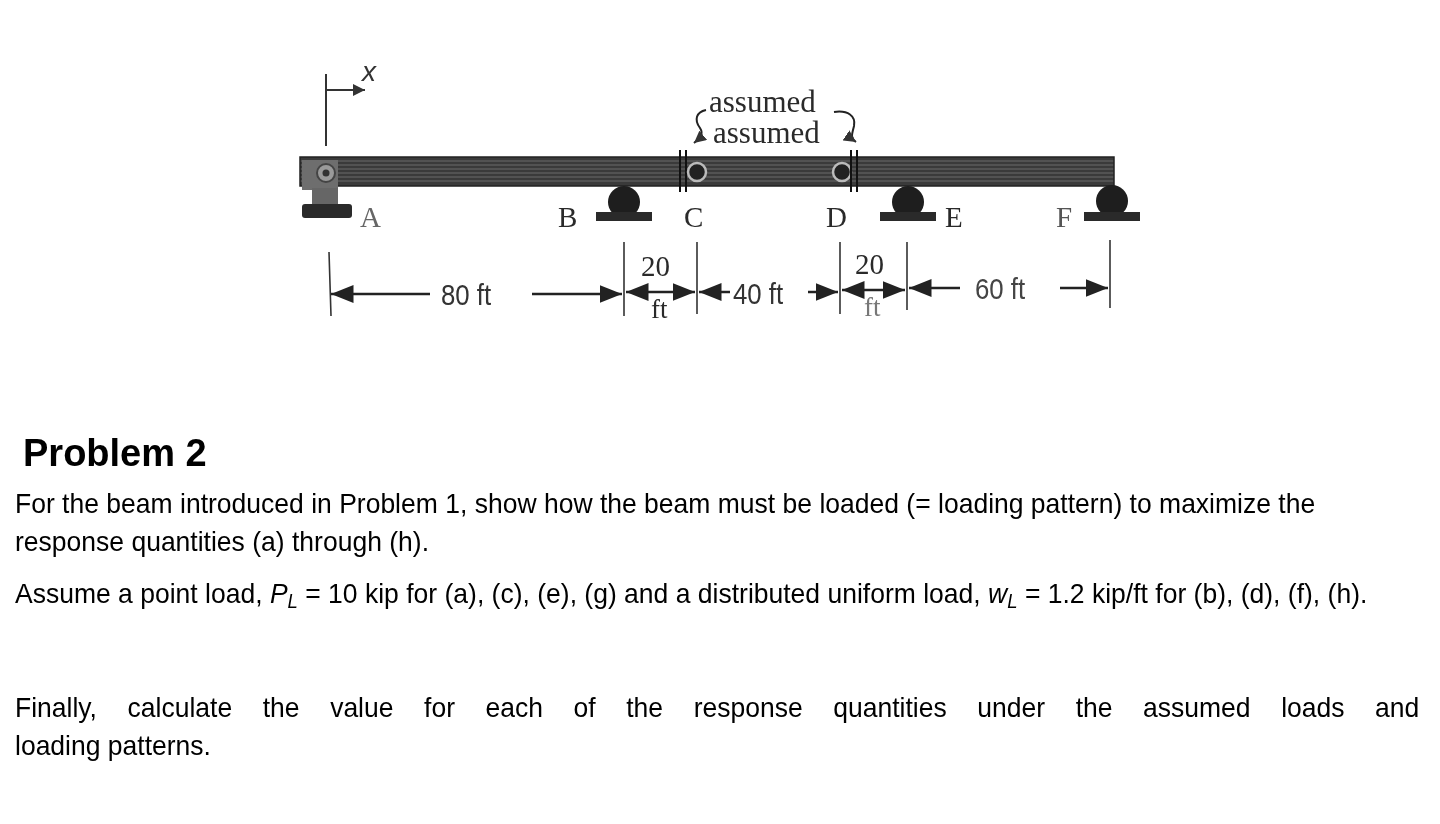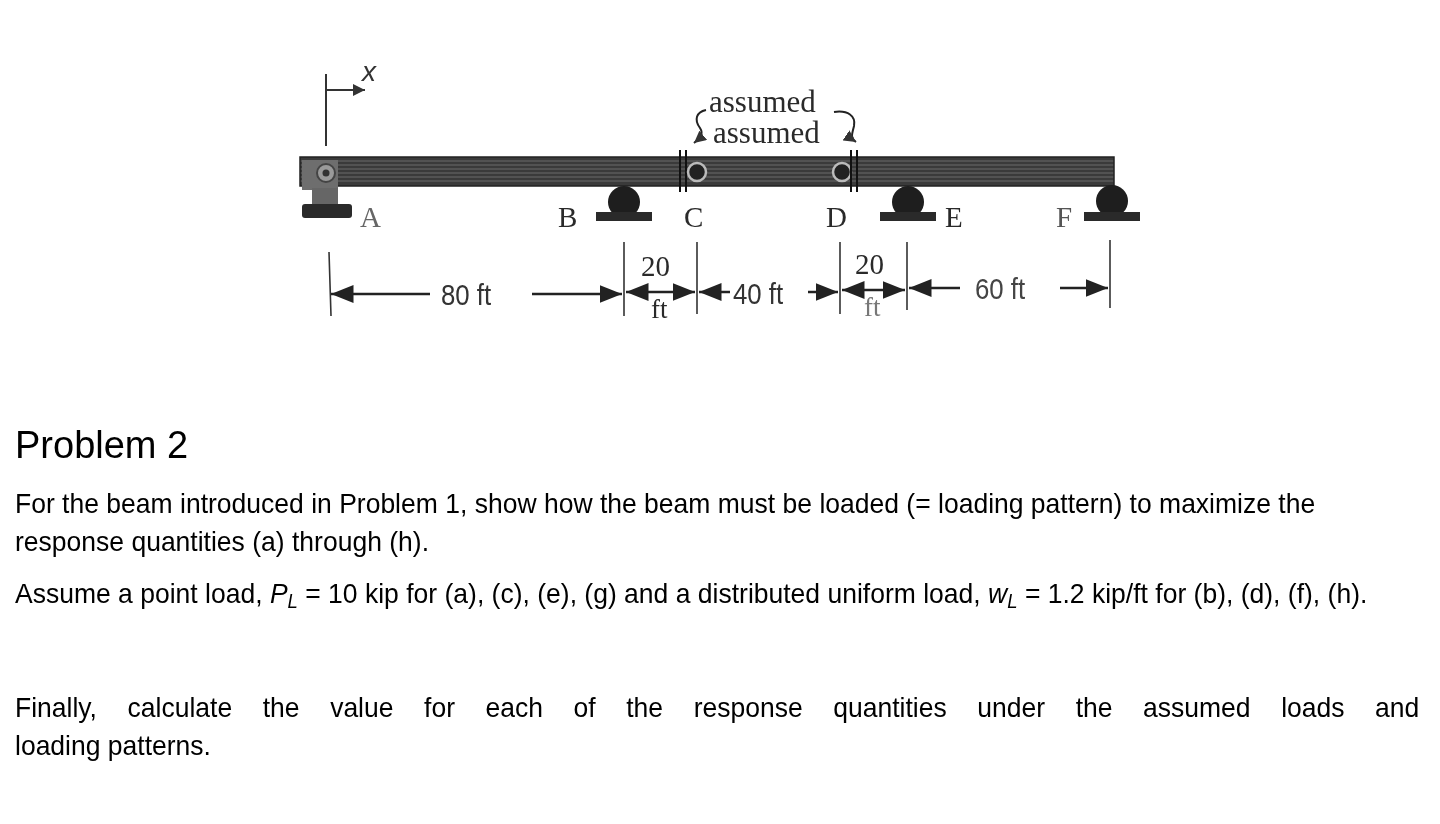--- a/index.html
+++ b/index.html
@@ -3,21 +3,21 @@
 <meta charset="utf-8">
 <style>
   html, body { margin: 0; padding: 0; background: #ffffff; }
   body { width: 1440px; height: 824px; position: relative; overflow: hidden; color: #000; }
   .diagram { position: absolute; left: 0; top: 0; width: 1440px; height: 360px; }
   .diagram svg { position: absolute; left: 0; top: 0; }
   .lbl { position: absolute; font-family: "Liberation Serif", "DejaVu Serif", serif; color: #2a2a2a; white-space: nowrap; line-height: 1; }
   .xlbl { position: absolute; font-family: "Liberation Sans", sans-serif; font-style: italic; font-size: 28px; color: #333; line-height: 1; }
   .dimtxt { position: absolute; font-family: "Liberation Sans", "DejaVu Sans", sans-serif; color: #333; font-size: 30px; line-height: 1; white-space: nowrap; transform: scaleX(0.86); transform-origin: left top; }
   .text { position: absolute; left: 15px; width: 1405px; font-family: "Liberation Sans", sans-serif; }
-  .title { top: 422px; font-size: 38px; font-weight: normal; margin: 0; line-height: 46px; }
+  .title { top: 422px; font-size: 38px; font-weight: bold; margin: 8px; line-height: 46px; }
   .para { font-size: 28.5px; line-height: 38px; margin: 0; transform: scaleX(0.93); transform-origin: left top; width: 1510px; }
   .p1 { top: 484px; }
   .p2 { top: 574px; }
   .p3 { top: 688px; text-align: justify; text-align-last: left; }
   .p3 .line1 { display: block; text-align: justify; text-align-last: justify; }
   i.var { font-style: italic; }
   sub.sub { font-size: 0.7em; vertical-align: -0.25em; font-style: italic; }
 </style>
 </head>
 <body>

